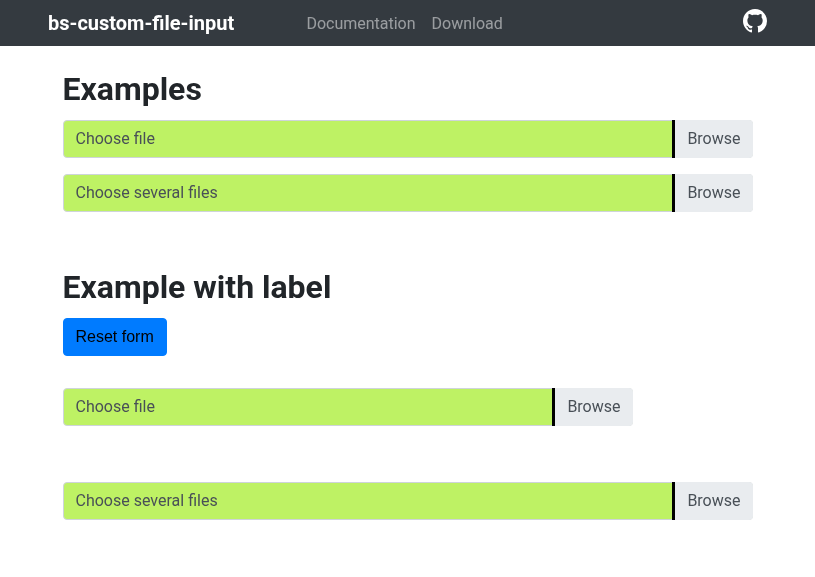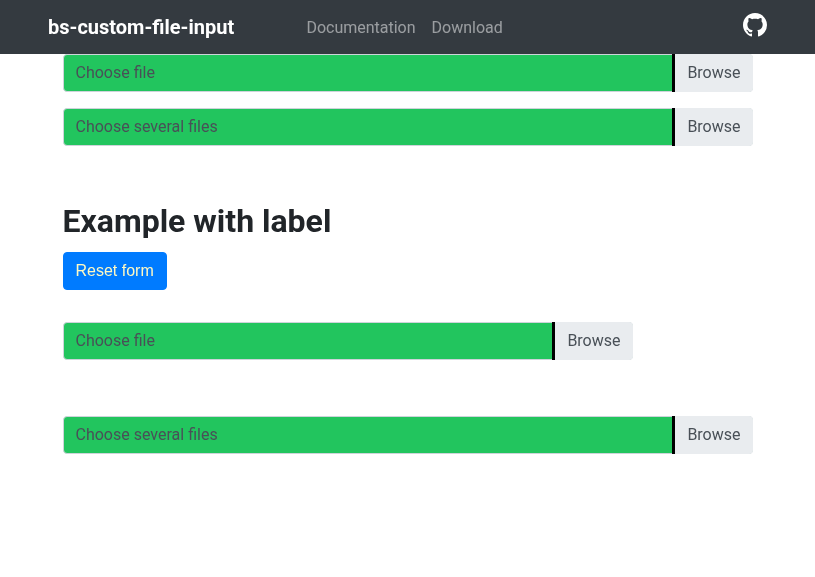--- a/index.html
+++ b/index.html
@@ -10,21 +10,21 @@
     body {
       font-family: -apple-system, BlinkMacSystemFont, "Segoe UI", Roboto, "Helvetica Neue", Arial, sans-serif;
       background: #fff;
       color: #212529;
     }
     .navbar {
       background: #343a40;
       padding: 0.5rem 1rem;
       display: flex;
       align-items: center;
-      height: 54px;
+      height: 46px;
     }
     .navbar-brand {
       color: #fff;
       font-size: 1.25rem;
       font-weight: 700;
       margin-right: 2rem;
       margin-left: 32px;
     }
     .navbar-nav {
       display: flex;
@@ -63,21 +63,21 @@
     }
     .custom-file-label {
       display: flex;
       align-items: center;
       width: 100%;
       height: 38px;
       padding: 0.375rem 0.75rem;
       font-weight: 400;
       line-height: 1.5;
       color: #495057;
-      background-color: #22c55e;
+      background-color: #bef264;
       border: 1px solid #ced4da;
       border-radius: 0.25rem;
       cursor: pointer;
       font-size: 1rem;
     }
     .custom-file-label .browse-btn {
       position: absolute;
       top: 0;
       right: 0;
       bottom: 0;
@@ -85,21 +85,21 @@
       align-items: center;
       padding: 0.375rem 0.75rem;
       color: #495057;
       background-color: #e9ecef;
       border-left: 3px solid #000000;
       border-radius: 0 0.25rem 0.25rem 0;
     }
     .btn-primary {
       display: inline-block;
       font-weight: 400;
-      color: #fef9c3;
+      color: #000000;
       background-color: #007bff;
       border: 1px solid #007bff;
       padding: 0.375rem 0.75rem;
       font-size: 1rem;
       line-height: 1.5;
       border-radius: 0.25rem;
       cursor: pointer;
       margin-bottom: 1rem;
     }
     .form-section .custom-file {
@@ -132,20 +132,21 @@
   <a class="github-icon">
     <svg width="24" height="24" viewBox="0 0 16 16" fill="currentColor">
       <path d="M8 0C3.58 0 0 3.58 0 8c0 3.54 2.29 6.53 5.47 7.59.4.07.55-.17.55-.38 0-.19-.01-.82-.01-1.49-2.01.37-2.53-.49-2.69-.94-.09-.23-.48-.94-.82-1.13-.28-.15-.68-.52-.01-.53.63-.01 1.08.58 1.23.82.72 1.21 1.87.87 2.33.66.07-.52.28-.87.51-1.07-1.78-.2-3.64-.89-3.64-3.95 0-.87.31-1.59.82-2.15-.08-.2-.36-1.02.08-2.12 0 0 .67-.21 2.2.82.64-.18 1.32-.27 2-.27.68 0 1.36.09 2 .27 1.53-1.04 2.2-.82 2.2-.82.44 1.1.16 1.92.08 2.12.51.56.82 1.27.82 2.15 0 3.07-1.87 3.75-3.65 3.95.29.25.54.73.54 1.48 0 1.07-.01 1.93-.01 2.2 0 .21.15.46.55.38A8.013 8.013 0 0016 8c0-4.42-3.58-8-8-8z"></path>
     </svg>
   </a>
 </nav>
 
 <div class="container">
 
   <section>
+    <h2>Examples</h2>
 
     <div class="custom-file">
       <input type="file" class="custom-file-input" style="">
       <label class="custom-file-label">
         <span>Choose file</span>
         <span class="browse-btn">Browse</span>
       </label>
     </div>
 
     <div class="custom-file">

